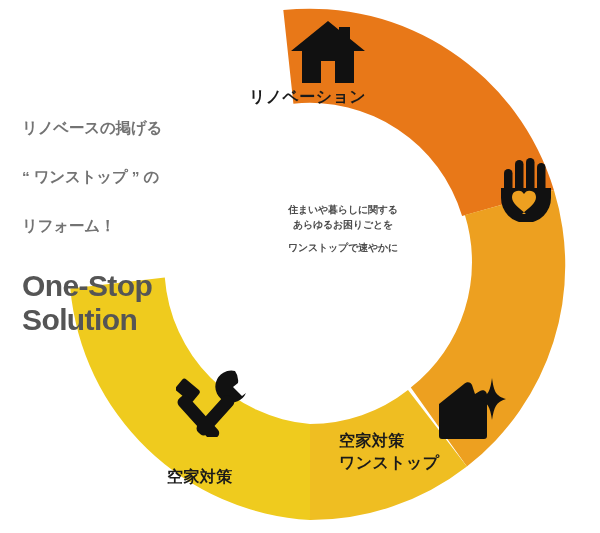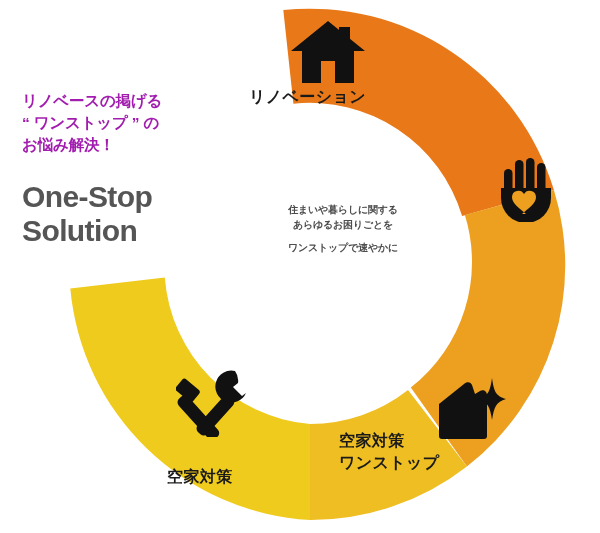--- a/index.html
+++ b/index.html
@@ -35,26 +35,27 @@
   .left-block {
     position: absolute;
     left: 22px;
     top: 90px;
     width: 195px;
   }
   .lead-line {
     font-size: 15.5px;
     line-height: 1.42;
     font-weight: 700;
-    color: #a21caf;
+    color: #737373;
     letter-spacing: -0.2px;
     white-space: nowrap;
+    margin-top: 27px;
   }
   .headline {
-    margin-top: 24px;
+    margin-top: 32px;
     font-size: 30px;
     line-height: 1.14;
     font-weight: 700;
     color: #555555;
     letter-spacing: -0.6px;
   }
 
   
   .center-block {
     position: absolute;
@@ -180,21 +181,21 @@
   <div class="seg-label seg-label-bottomright">
     <div>空家対策</div>
     <div>ワンストップ</div>
   </div>
 
   <div class="seg-label seg-label-bottomleft">空家対策</div>
 
   <div class="left-block">
     <div class="lead-line">リノベースの掲げる</div>
     <div class="lead-line">“ ワンストップ ” の</div>
-    <div class="lead-line">お悩み解決！</div>
+    <div class="lead-line">リフォーム！</div>
     <div class="headline">
       <div>One-Stop</div>
       <div>Solution</div>
     </div>
   </div>
 
   <div class="center-block">
     <div class="center-line">住まいや暮らしに関する</div>
     <div class="center-line">あらゆるお困りごとを</div>
     <div class="center-gap"></div>

